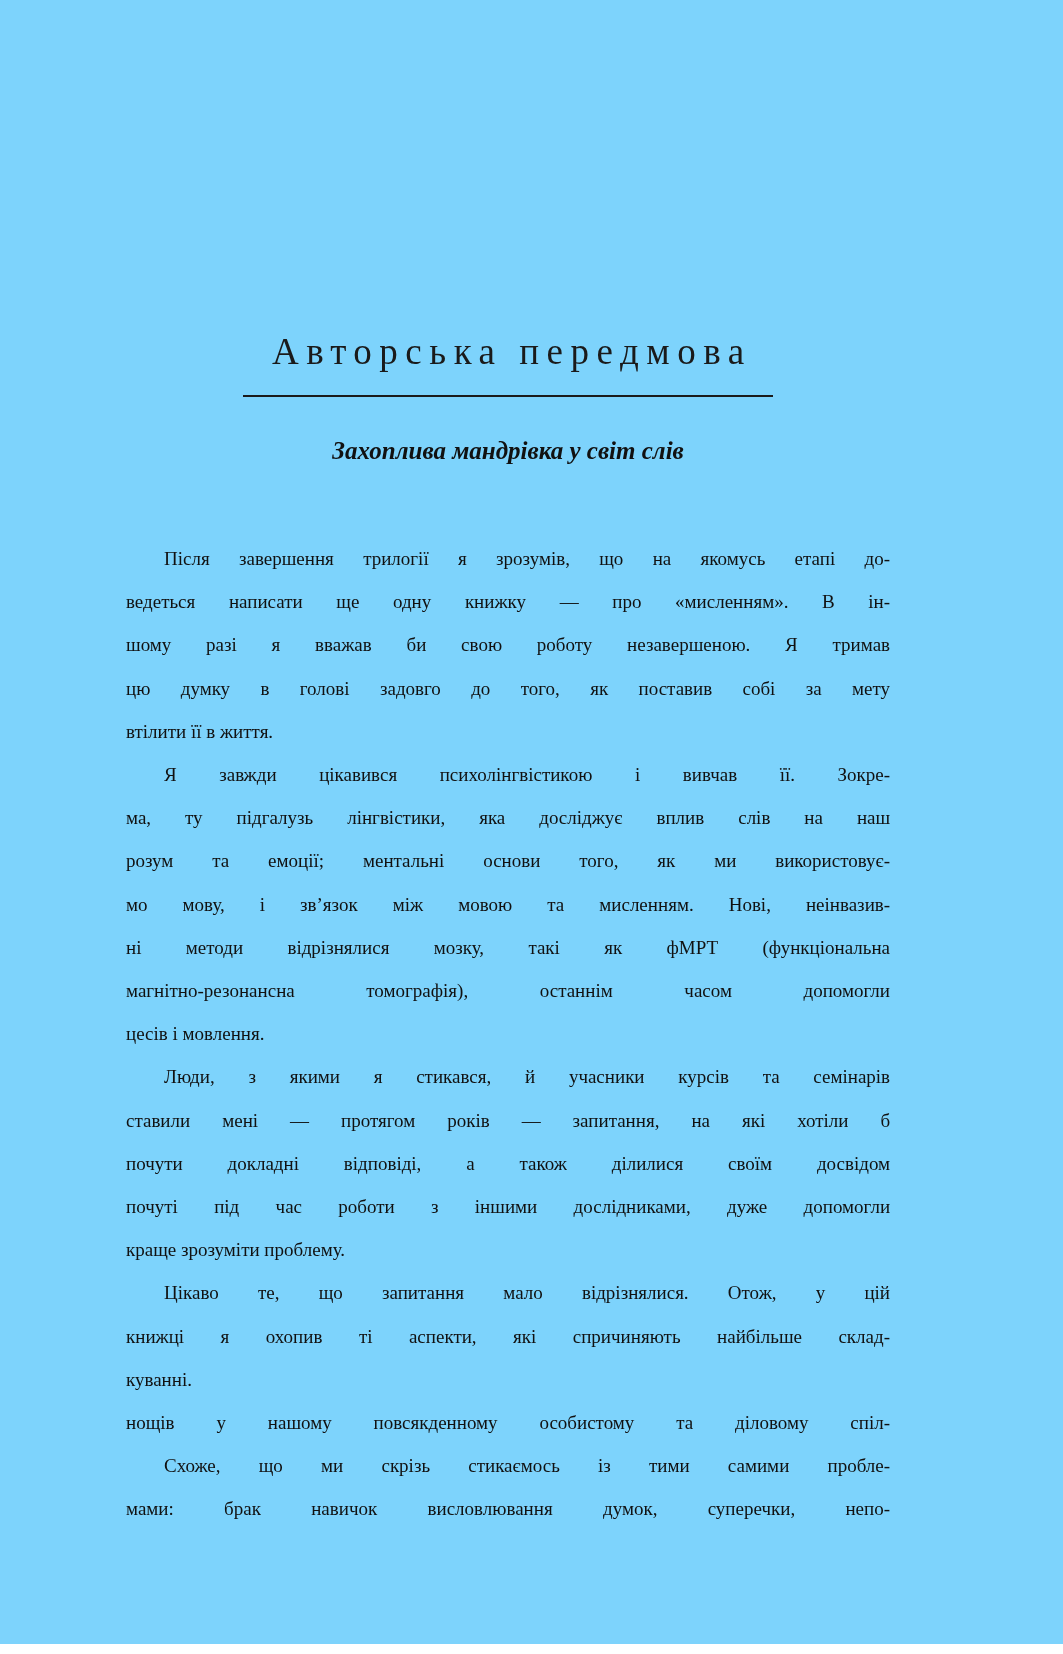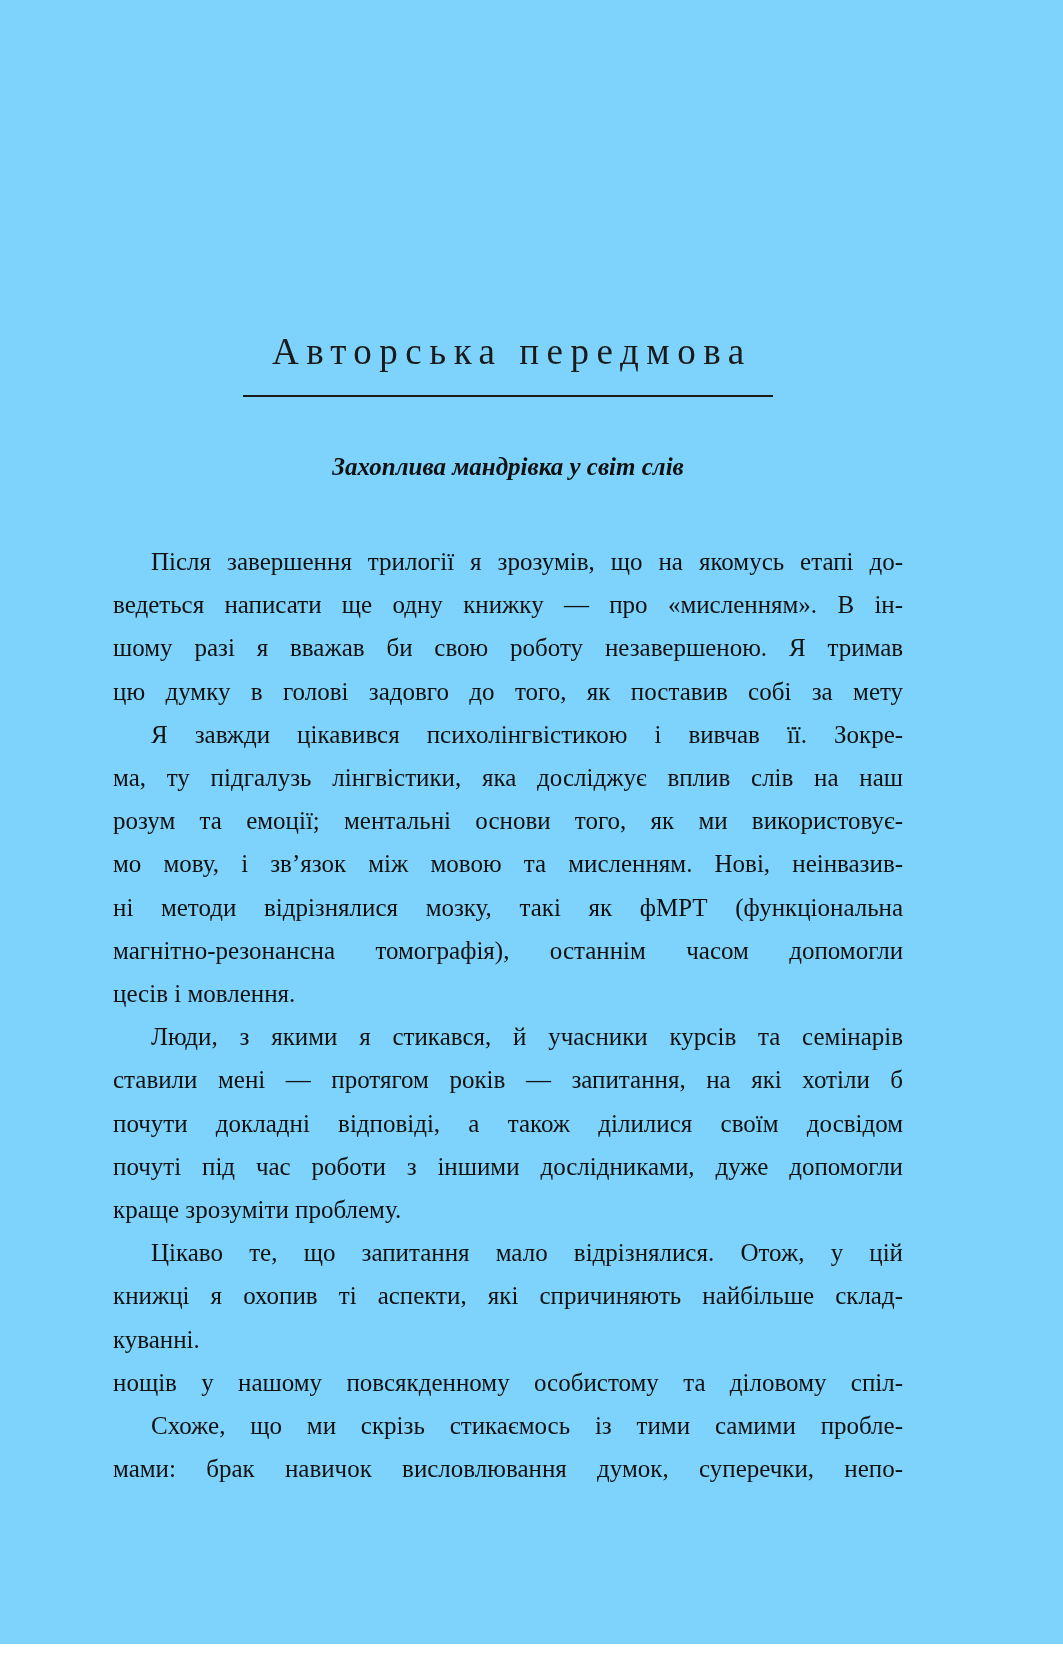--- a/index.html
+++ b/index.html
@@ -37,33 +37,33 @@
   }
   .title-rule {
     width: 530px;
     height: 0;
     margin: 22px auto 0 auto;
     border: 0;
     border-top: 2px solid #1a1a1a;
   }
   .subtitle {
     margin: 0;
-    padding-top: 54px;
+    padding-top: 38px;
     text-align: center;
     font-size: 25px;
     font-style: italic;
     font-weight: bold;
     color: #111111;
     line-height: 1.25;
     white-space: nowrap;
   }
   .body-text {
-    margin: 0;
+    margin: 13px;
     padding-top: 58px;
-    font-size: 25px;
+    font-size: 19px;
     line-height: 43.2px;
     color: #111111;
   }
   .para {
     margin: 0;
   }
   
   .line {
     display: block;
     text-align: justify;
@@ -91,20 +91,21 @@
 
     <h2 class="subtitle">Захоплива мандрівка у світ слів</h2>
 
     <div class="body-text">
 
       <p class="para">
         <span class="line indent"><span>Після</span><span> </span><span>завершення</span><span> </span><span>трилогії</span><span> </span><span>я</span><span> </span><span>зрозумів,</span><span> </span><span>що</span><span> </span><span>на</span><span> </span><span>якомусь</span><span> </span><span>етапі</span><span> </span><span>до-</span></span>
         <span class="line"><span>ведеться</span><span> </span><span>написати</span><span> </span><span>ще</span><span> </span><span>одну</span><span> </span><span>книжку</span><span> </span><span>—</span><span> </span><span>про</span><span> </span><span>«мисленням».</span><span> </span><span>В</span><span> </span><span>ін-</span></span>
         <span class="line"><span>шому</span><span> </span><span>разі</span><span> </span><span>я</span><span> </span><span>вважав</span><span> </span><span>би</span><span> </span><span>свою</span><span> </span><span>роботу</span><span> </span><span>незавершеною.</span><span> </span><span>Я</span><span> </span><span>тримав</span></span>
         <span class="line"><span>цю</span><span> </span><span>думку</span><span> </span><span>в</span><span> </span><span>голові</span><span> </span><span>задовго</span><span> </span><span>до</span><span> </span><span>того,</span><span> </span><span>як</span><span> </span><span>поставив</span><span> </span><span>собі</span><span> </span><span>за</span><span> </span><span>мету</span></span>
+        <span class="line last">втілити її в життя.</span>
       </p>
 
       <p class="para">
         <span class="line indent"><span>Я</span><span> </span><span>завжди</span><span> </span><span>цікавився</span><span> </span><span>психолінгвістикою</span><span> </span><span>і</span><span> </span><span>вивчав</span><span> </span><span>її.</span><span> </span><span>Зокре-</span></span>
         <span class="line"><span>ма,</span><span> </span><span>ту</span><span> </span><span>підгалузь</span><span> </span><span>лінгвістики,</span><span> </span><span>яка</span><span> </span><span>досліджує</span><span> </span><span>вплив</span><span> </span><span>слів</span><span> </span><span>на</span><span> </span><span>наш</span></span>
         <span class="line"><span>розум</span><span> </span><span>та</span><span> </span><span>емоції;</span><span> </span><span>ментальні</span><span> </span><span>основи</span><span> </span><span>того,</span><span> </span><span>як</span><span> </span><span>ми</span><span> </span><span>використовує-</span></span>
         <span class="line"><span>мо</span><span> </span><span>мову,</span><span> </span><span>і</span><span> </span><span>зв’язок</span><span> </span><span>між</span><span> </span><span>мовою</span><span> </span><span>та</span><span> </span><span>мисленням.</span><span> </span><span>Нові,</span><span> </span><span>неінвазив-</span></span>
         <span class="line"><span>ні</span><span> </span><span>методи</span><span> </span><span>відрізнялися</span><span> </span><span>мозку,</span><span> </span><span>такі</span><span> </span><span>як</span><span> </span><span>фМРТ</span><span> </span><span>(функціональна</span></span>
         <span class="line"><span>магнітно-резонансна</span><span> </span><span>томографія),</span><span> </span><span>останнім</span><span> </span><span>часом</span><span> </span><span>допомогли</span></span>
         <span class="line last">цесів і мовлення.</span>

